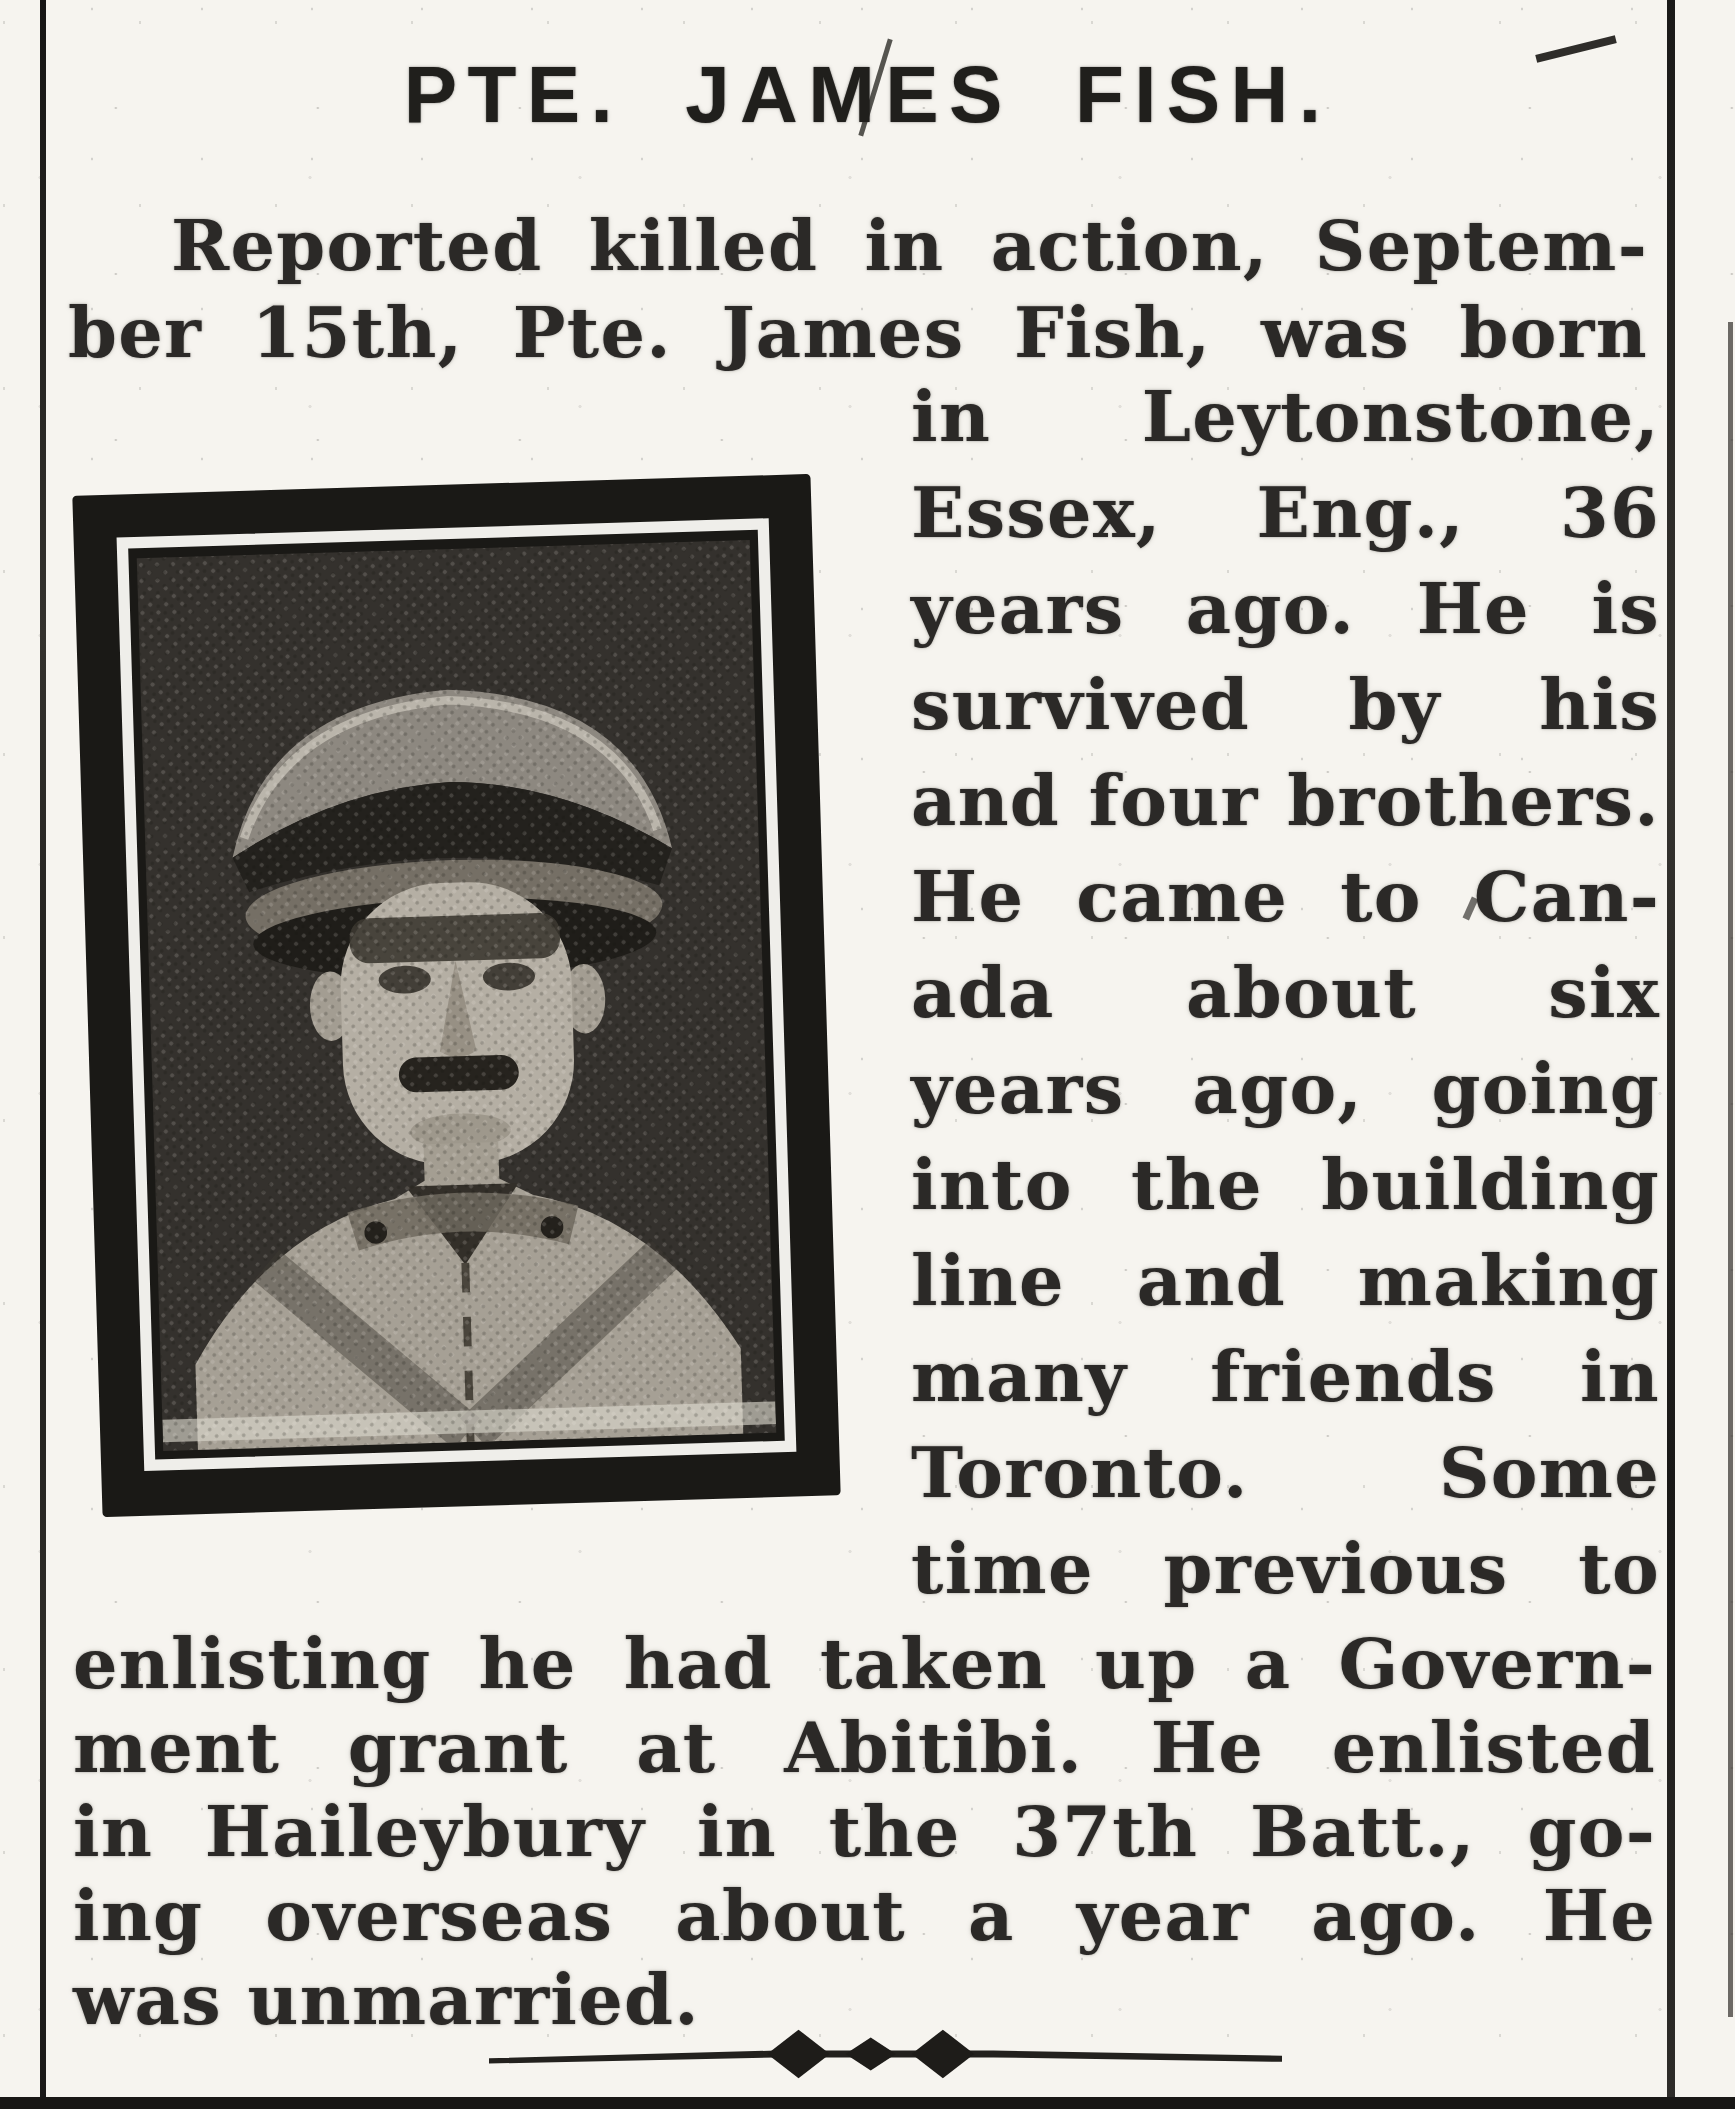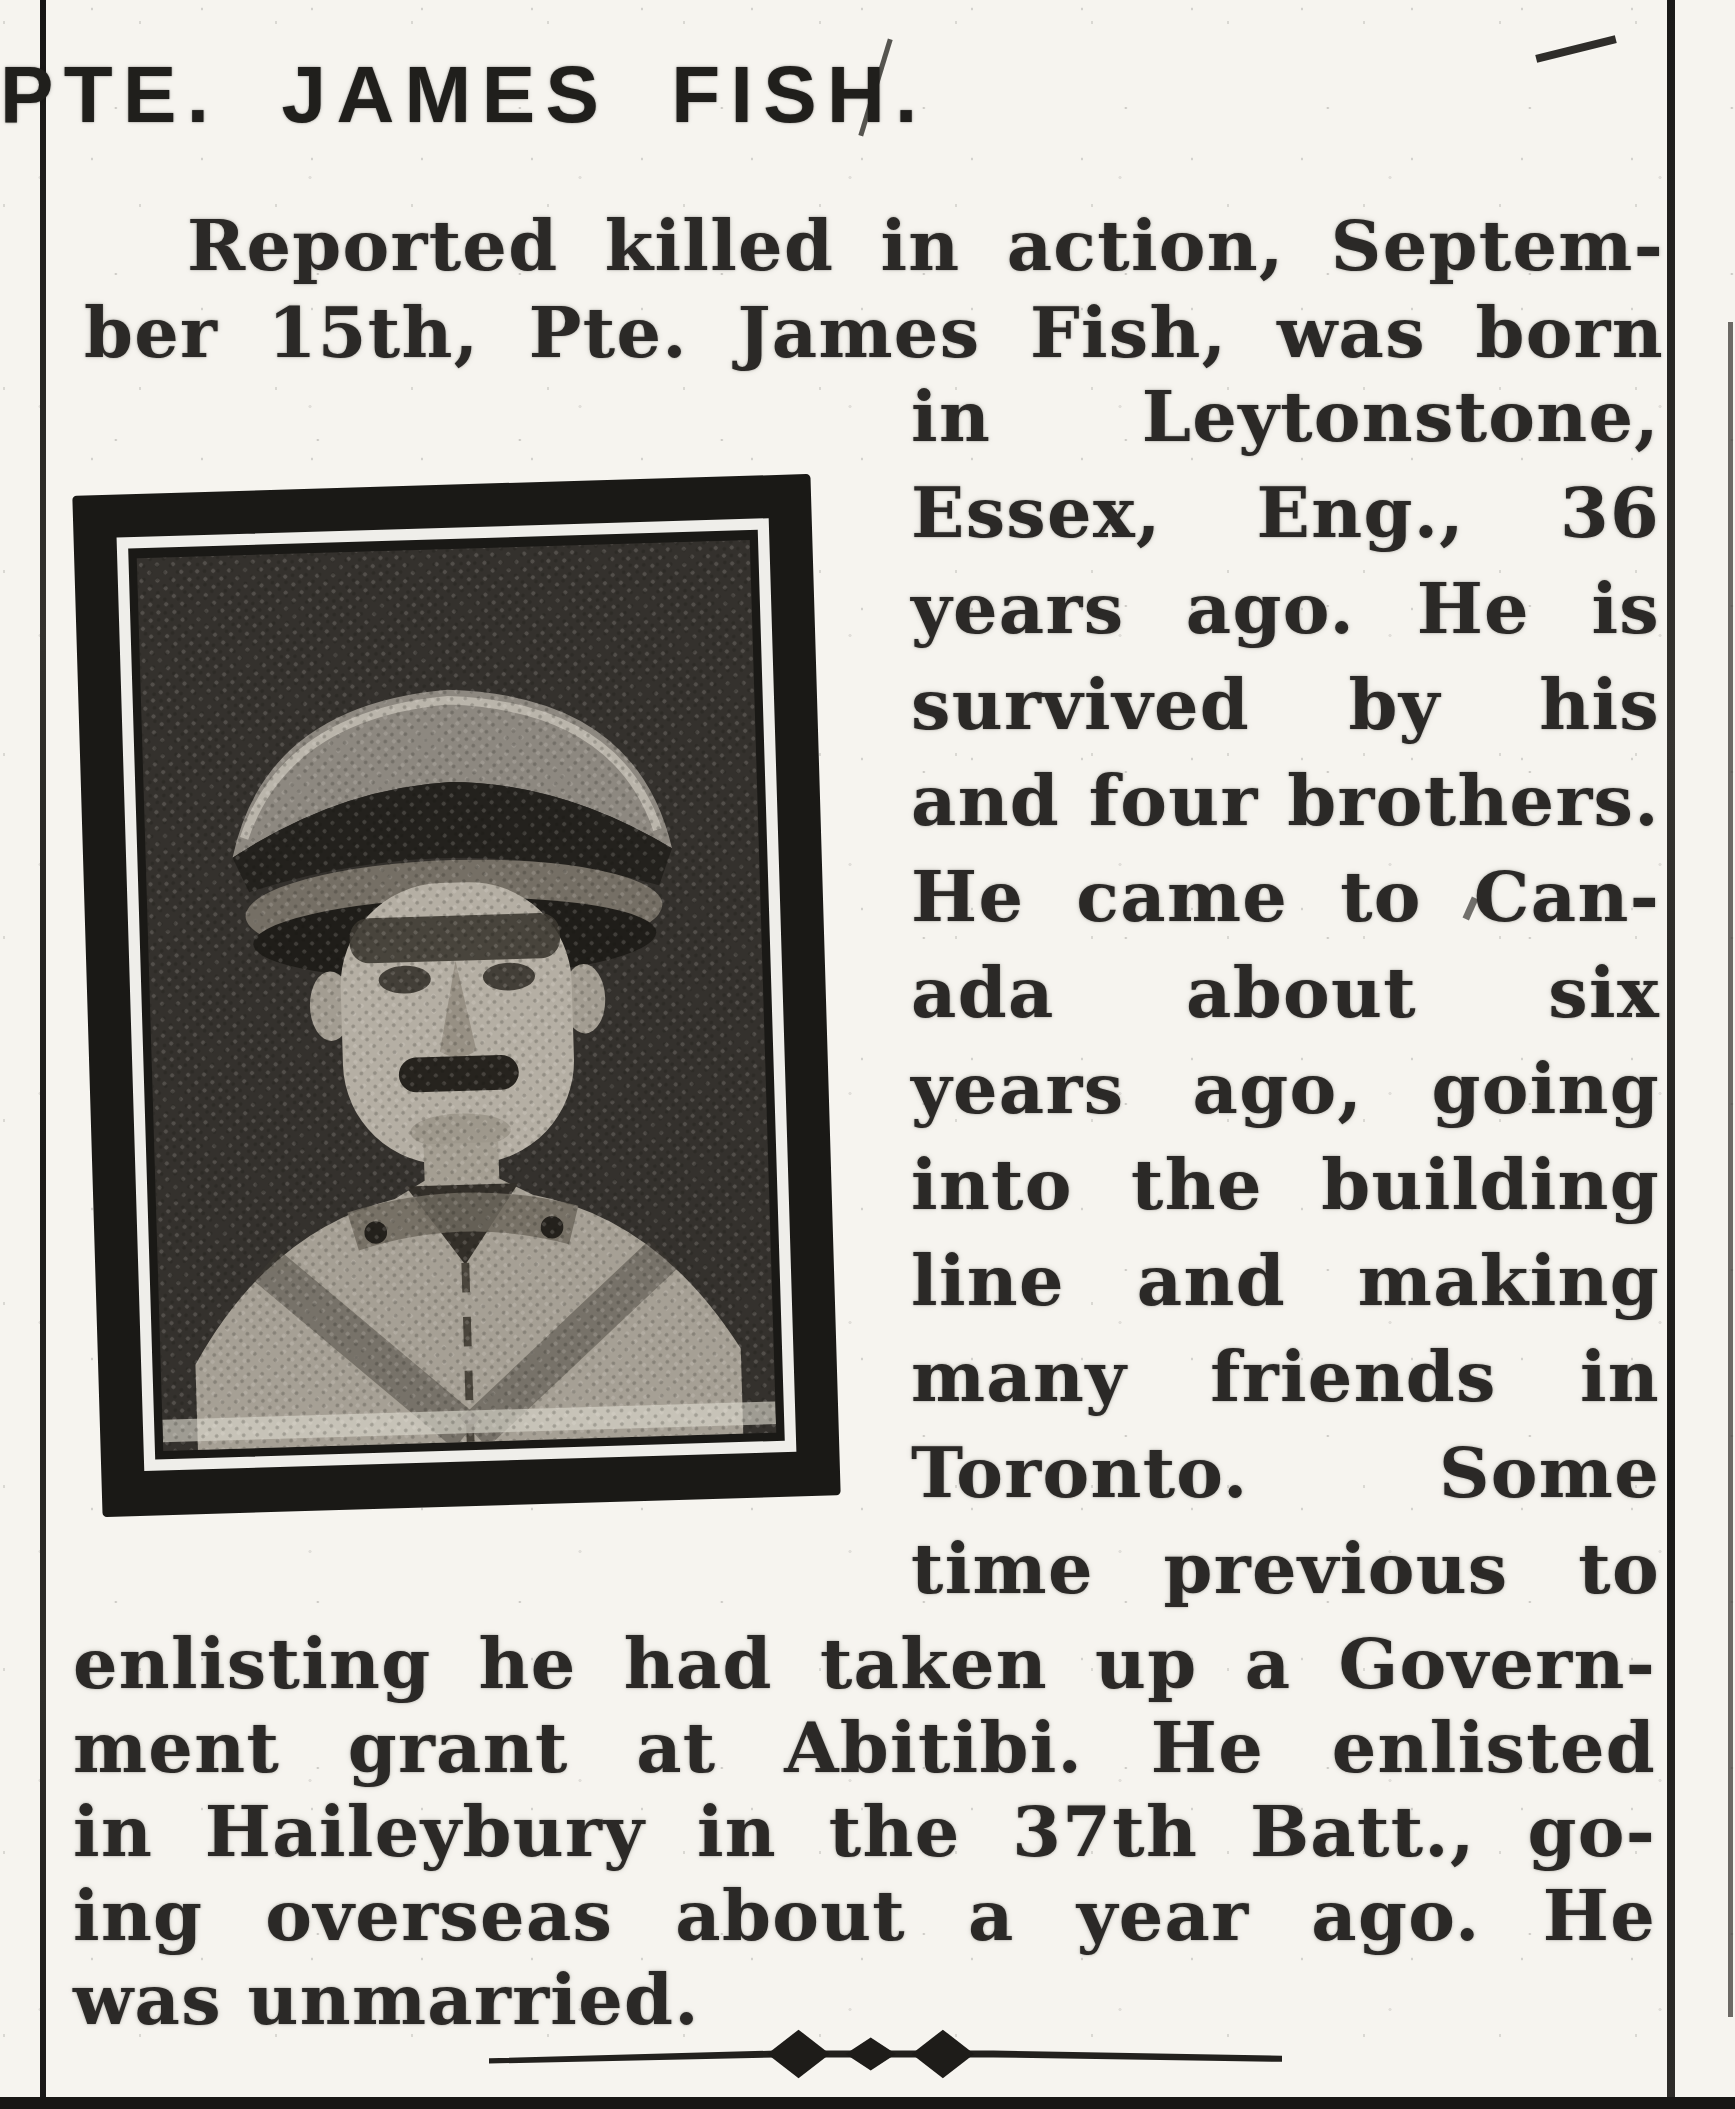--- a/index.html
+++ b/index.html
@@ -22,34 +22,35 @@
   .rule{position:absolute;background:#22211e;}
   .rule-left{left:40px;top:0;width:6px;height:2109px;
     background:linear-gradient(180deg,#161514,#34322e 30%,#1b1a18 55%,#302e2a 80%,#191817);}
   .rule-right{left:1667px;top:0;width:7.8px;height:2109px;
     background:linear-gradient(180deg,#1a1918,#363430 35%,#191817 70%,#2e2c29);}
   .rule-right-edge{left:1728px;top:322px;width:5.2px;height:1695px;background:#3d3b37;opacity:.75;}
   .bottom-edge-bar{position:absolute;left:0;bottom:0;width:1735px;height:12px;background:#181715;}
 
   .headline{
     position:absolute;left:0;top:49px;width:1735px;
+    text-align:center;
     font-family:"Liberation Sans","DejaVu Sans",sans-serif;
     font-weight:bold;font-size:80px;letter-spacing:10.4px;word-spacing:29.5px;
     color:#201f1c;text-shadow:0 0 1.7px rgba(25,24,22,.55), 0 0 5.2px rgba(25,24,22,.12);
   }
 
   .bodytext{position:absolute;}
   .bodytext .line{
     font-size:70px;line-height:87px;font-weight:bold;
     letter-spacing:1.3px;
     text-align:justify;text-align-last:justify;
     text-shadow:0 0 2.2px rgba(40,37,33,.42), 0 0 6px rgba(40,37,33,.10);
     white-space:nowrap;white-space:normal;
   }
-  .intro{left:84px;top:202px;width:1580px;}
+  .intro{left:68px;top:202px;width:1580px;}
   .intro .line{line-height:87px;}
   .intro .line.first{padding-left:103px;}
 
   .column{left:911px;top:365px;width:749px;}
   .column .line{line-height:88px;font-size:70px;margin-top:8px;}
 
   .bottom{left:73px;top:1622px;width:1583px;}
   .bottom .line{line-height:84px;font-size:70px;}
   .bottom .line.last{text-align-last:left;}
 

